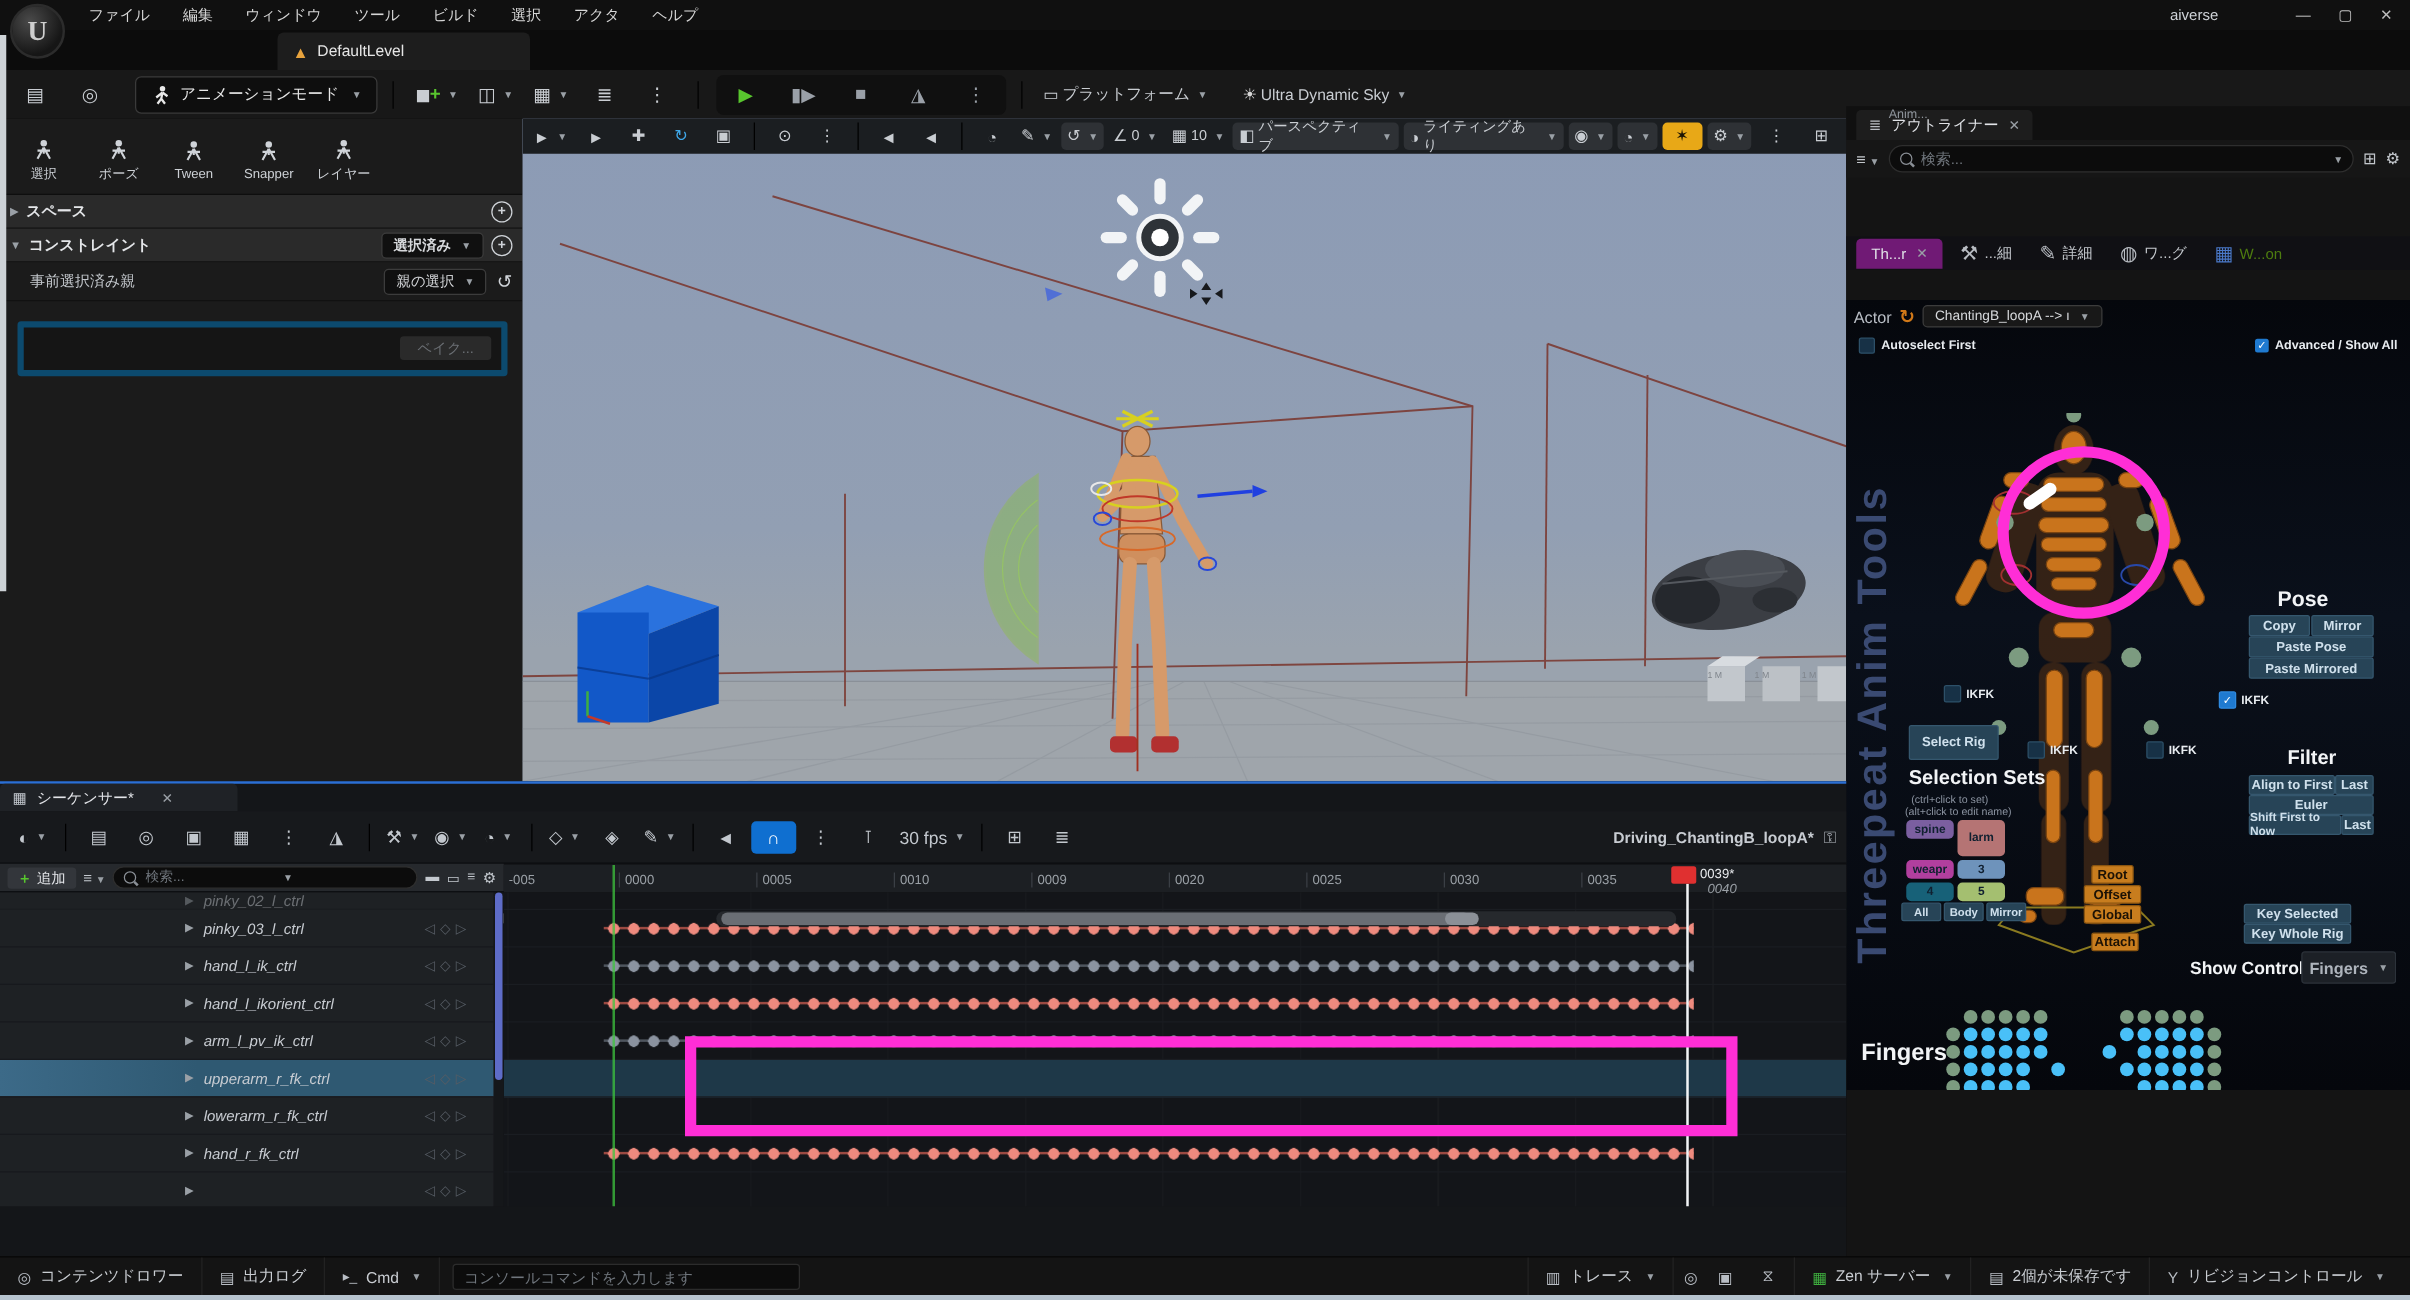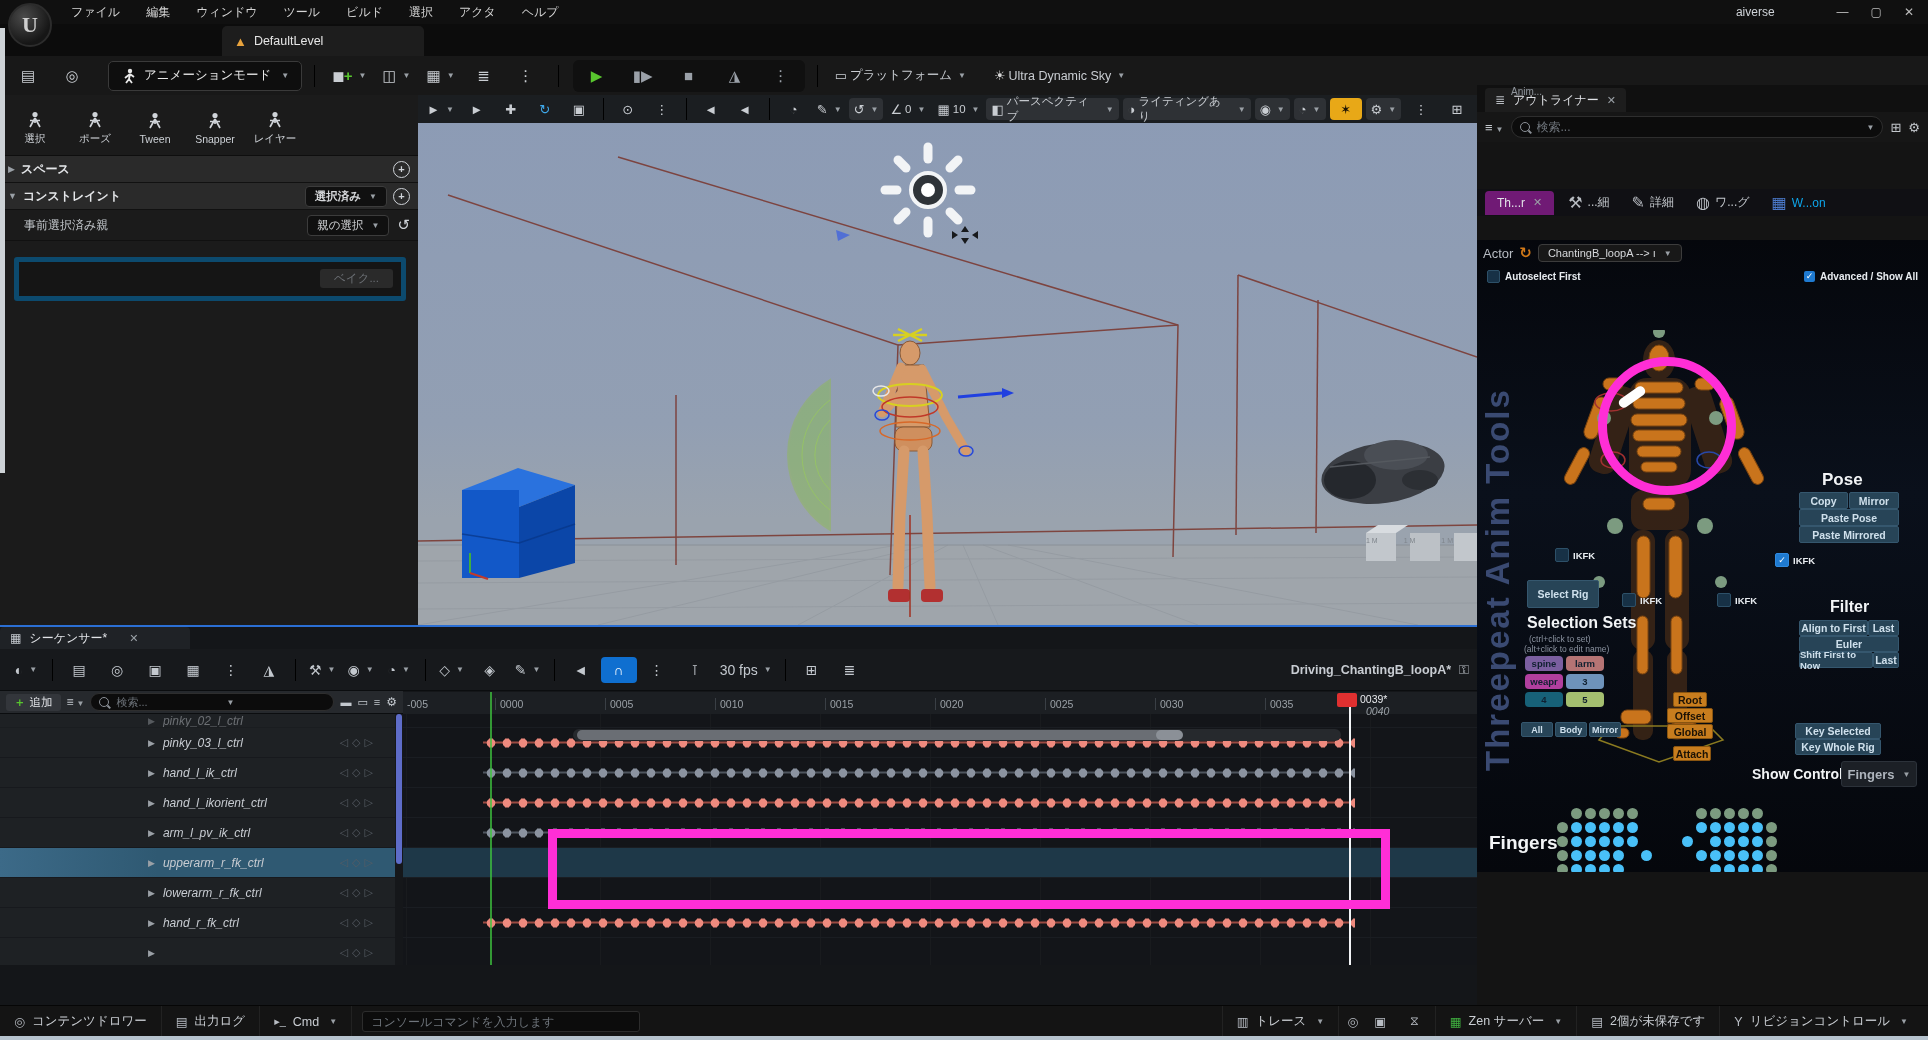--- a/index.html
+++ b/index.html
@@ -478,21 +478,21 @@
     <div class="row" style="gap:5px;margin-left:22px;">
       <span style="color:#b8bcc2;">✎</span>
         <span style="font-size:12px;color:#c3c7cc;">詳細</span>
       </div>
     <div class="row" style="gap:5px;margin-left:22px;">
       <span style="color:#b8bcc2;">◍</span>
         <span style="font-size:12px;color:#c3c7cc;">ワ...グ</span>
       </div>
     <div class="row" style="gap:5px;margin-left:22px;">
       <span style="color:#4a78c8;">▦</span>
-        <span style="font-size:12px;color:#0ea5e9;text-align:center;">W...on</span>
+        <span style="font-size:12px;color:#4d7c0f;text-align:center;">W...on</span>
       </div>
   </div>
 
   <div id="threepeat">
     <div class="row" style="height:26px;padding:0 6px;gap:6px;">
       <span style="font-size:13px;color:#b8bdc4;">Actor</span>
       <span style="color:#d07818;font-size:15px;font-weight:bold;">↻</span>
       <span class="pill" style="background:#181818;">
         <span style="font-size:11px;">ChantingB_loopA --&gt; ı</span>
           <span class="caret">▼</span>
@@ -589,21 +589,21 @@
         <span>IKFK</span>
       </div>
 
     <div class="tp-btn" style="left:50px;top:340px;width:70px;height:26px;">Select Rig</div>
 
     <div class="tp-title" style="left:50px;top:374px;font-size:16px;">Selection Sets</div>
     <div class="abs" style="left:52px;top:394px;font-size:8.5px;color:#8b93a0;">(ctrl+click to set)</div>
     <div class="abs" style="left:47px;top:404px;font-size:8.5px;color:#8b93a0;">(alt+click to edit name)</div>
     <div id="set-buttons" class="abs" style="left:48px;top:416px;width:84px;display:flex;flex-wrap:wrap;gap:3px;">
         <div style="width: 38px; height: 15px; border-radius: 4px; display: flex; align-items: center; justify-content: center; font-size: 9.5px; font-weight: bold; color: rgb(16, 32, 48); background: rgb(123, 95, 160);">spine</div>
-        <div style="width: 38px; height: 15px; border-radius: 4px; display: flex; align-items: center; justify-content: center; font-size: 9.5px; font-weight: bold; color: rgb(16, 32, 48); background: rgb(181, 116, 116);">larm</div>
+        <div style="width: 38px; height: 29px; border-radius: 4px; display: flex; align-items: center; justify-content: center; font-size: 9.5px; font-weight: bold; color: rgb(16, 32, 48); background: rgb(181, 116, 116);">larm</div>
         <div style="width: 38px; height: 15px; border-radius: 4px; display: flex; align-items: center; justify-content: center; font-size: 9.5px; font-weight: bold; color: rgb(16, 32, 48); background: rgb(177, 63, 158);">weapr</div>
         <div style="width: 38px; height: 15px; border-radius: 4px; display: flex; align-items: center; justify-content: center; font-size: 9.5px; font-weight: bold; color: rgb(16, 32, 48); background: rgb(110, 147, 187);">3</div>
         <div style="width: 38px; height: 15px; border-radius: 4px; display: flex; align-items: center; justify-content: center; font-size: 9.5px; font-weight: bold; color: rgb(16, 32, 48); background: rgb(23, 97, 120);">4</div>
         <div style="width: 38px; height: 15px; border-radius: 4px; display: flex; align-items: center; justify-content: center; font-size: 9.5px; font-weight: bold; color: rgb(16, 32, 48); background: rgb(164, 191, 112);">5</div>
       </div>
     <div id="group-buttons" class="abs" style="left:44px;top:482px;display:flex;gap:2px;">
         <div class="tp-btn" style="position: static; width: 30px; height: 13px; font-size: 9px;">All</div>
         <div class="tp-btn" style="position: static; width: 30px; height: 13px; font-size: 9px;">Body</div>
         <div class="tp-btn" style="position: static; width: 30px; height: 13px; font-size: 9px;">Mirror</div>
       </div>
@@ -796,21 +796,21 @@
     <span style="color:#c3c8ce;font-size:11px;">▬</span>
     <span style="color:#c3c8ce;font-size:11px;">▭</span>
     <span style="color:#c3c8ce;font-size:11px;">≡</span>
     <span style="color:#c3c8ce;font-size:12px;">⚙</span>
   </div>
   <div id="ruler" class="abs">
       <span style="position: absolute; left: 4px; top: 6px; font-size: 10.5px; color: rgb(154, 160, 166);">-005</span>
       <span style="position: absolute; left: 92px; top: 6px; font-size: 10.5px; color: rgb(154, 160, 166); border-left: 1px solid rgb(58, 63, 69); padding-left: 4px;">0000</span>
       <span style="position: absolute; left: 202px; top: 6px; font-size: 10.5px; color: rgb(154, 160, 166); border-left: 1px solid rgb(58, 63, 69); padding-left: 4px;">0005</span>
       <span style="position: absolute; left: 312px; top: 6px; font-size: 10.5px; color: rgb(154, 160, 166); border-left: 1px solid rgb(58, 63, 69); padding-left: 4px;">0010</span>
-      <span style="position: absolute; left: 422px; top: 6px; font-size: 10.5px; color: rgb(154, 160, 166); border-left: 1px solid rgb(58, 63, 69); padding-left: 4px;">0015</span>
+      <span style="position: absolute; left: 422px; top: 6px; font-size: 10.5px; color: rgb(154, 160, 166); border-left: 1px solid rgb(58, 63, 69); padding-left: 4px;">0009</span>
       <span style="position: absolute; left: 532px; top: 6px; font-size: 10.5px; color: rgb(154, 160, 166); border-left: 1px solid rgb(58, 63, 69); padding-left: 4px;">0020</span>
       <span style="position: absolute; left: 642px; top: 6px; font-size: 10.5px; color: rgb(154, 160, 166); border-left: 1px solid rgb(58, 63, 69); padding-left: 4px;">0025</span>
       <span style="position: absolute; left: 752px; top: 6px; font-size: 10.5px; color: rgb(154, 160, 166); border-left: 1px solid rgb(58, 63, 69); padding-left: 4px;">0030</span>
       <span style="position: absolute; left: 862px; top: 6px; font-size: 10.5px; color: rgb(154, 160, 166); border-left: 1px solid rgb(58, 63, 69); padding-left: 4px;">0035</span>
     </div>
   <div id="tracknames" class="abs">
       <div class="trow" style="height: 13px; overflow: hidden; opacity: 0.45;">
         <span style="margin-left:148px;color:#9aa0a6;font-size:9px;">▶</span>
         <span class="nm" style="margin-left:8px;">pinky_02_l_ctrl</span>
       </div>

